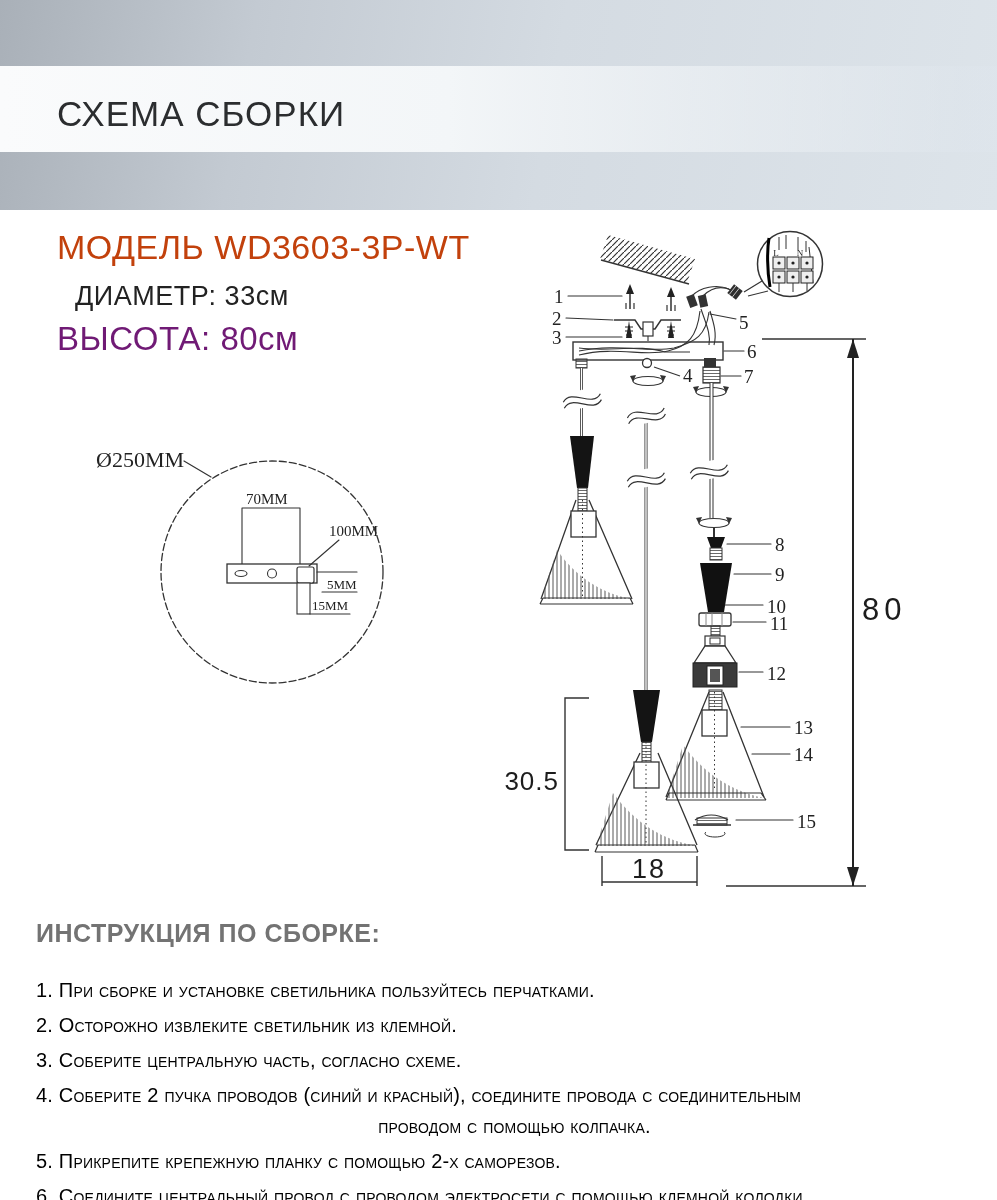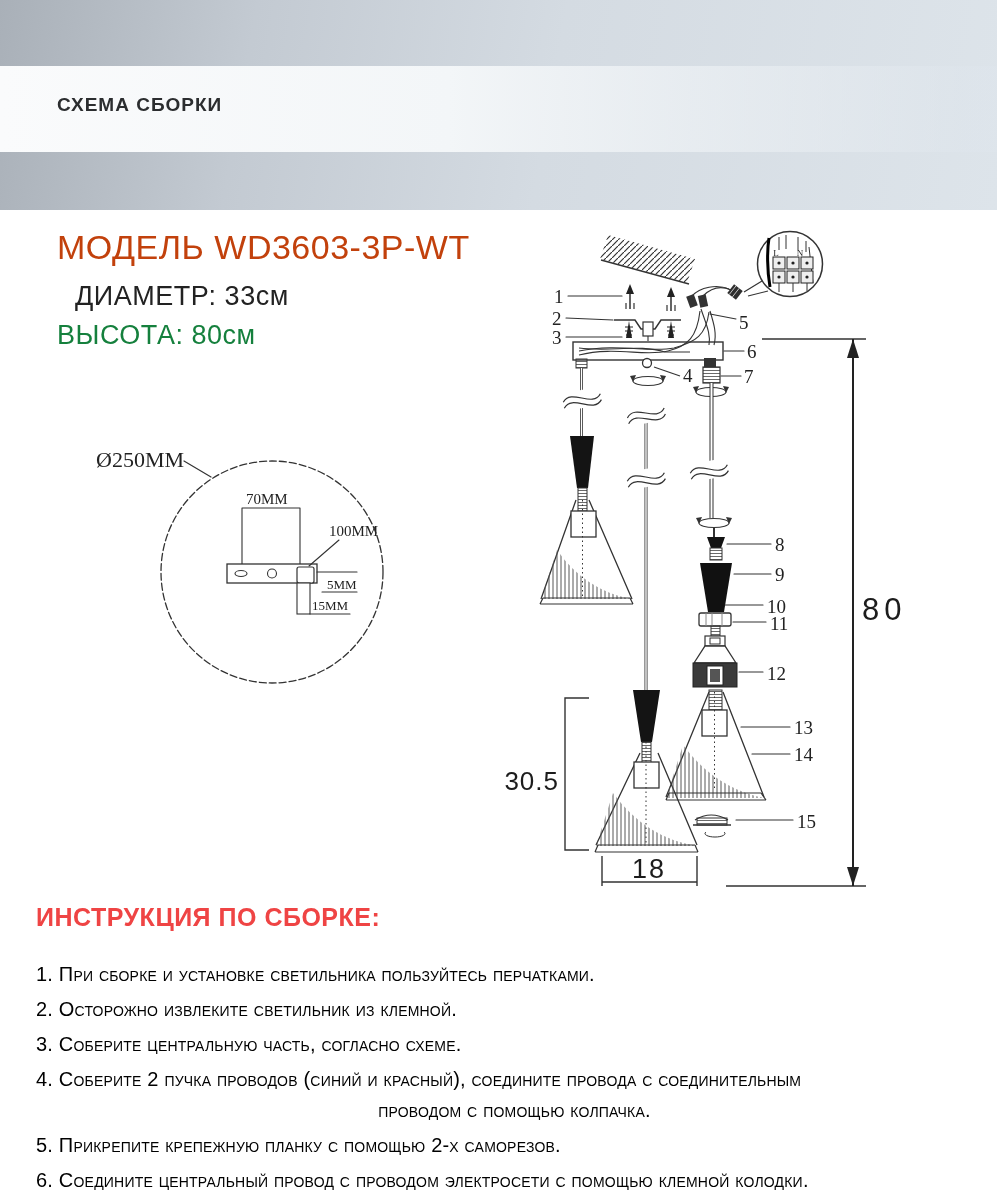--- a/index.html
+++ b/index.html
@@ -3,29 +3,29 @@
 <meta charset="utf-8">
 <style>
   html,body{margin:0;padding:0;background:#fff;}
   #page{position:relative;width:997px;height:1200px;background:#fff;overflow:hidden;
         font-family:"Liberation Sans",sans-serif;color:#222;}
   
   .banner{position:absolute;left:0;top:0;width:997px;height:210px;
           background:linear-gradient(100deg,#a9b0b8 0%,#c3cad2 25%,#d4dbe2 55%,#dde4ea 100%);}
   .banner-band{position:absolute;left:0;top:66px;width:997px;height:86px;
           background:linear-gradient(90deg,#fafbfc 0%,#f3f6f8 45%,rgba(224,231,238,.35) 96%);}
-  .banner-title{position:absolute;left:57px;top:94px;font-size:19px;font-weight:bold;
+  .banner-title{position:absolute;left:57px;top:94px;font-size:35px;font-weight:normal;
           letter-spacing:1px;color:#2b2d2f;}
   
   .model-line{position:absolute;left:57px;top:228px;font-size:34px;letter-spacing:.5px;color:#c2410c;}
   .spec-diameter{position:absolute;left:57px;top:281px;font-size:27px;letter-spacing:.5px;color:#222;margin-left:18px;}
-  .spec-height{position:absolute;left:57px;top:320px;font-size:27px;letter-spacing:.5px;color:#15803d;}
+  .spec-height{position:absolute;left:57px;top:320px;font-size:33px;letter-spacing:.5px;color:#701a75;}
   
   .instructions{position:absolute;left:36px;top:903px;width:930px;}
-  .instr-heading{font-size:25px;font-weight:bold;letter-spacing:.5px;color:#ef4444;margin:0 0 27px 0;}
+  .instr-heading{font-size:25px;font-weight:bold;letter-spacing:.5px;color:#737373;margin:16px 0 27px 0;}
   .instr-item{font-size:20px;line-height:31px;font-variant:small-caps;letter-spacing:.2px;
               color:#000000;margin:0 0 4px 0;padding-left:27px;text-indent:-27px;}
   .instr-item .cont{display:block;padding-left:0;text-indent:0;text-align:center;}
   
   svg.diagram{position:absolute;left:0;top:0;}
   svg text{font-family:"Liberation Serif",serif;fill:#222;}
   svg text.dim{font-family:"Liberation Sans",sans-serif;fill:#1c1c1c;}
 </style>
 </head>
 <body>

